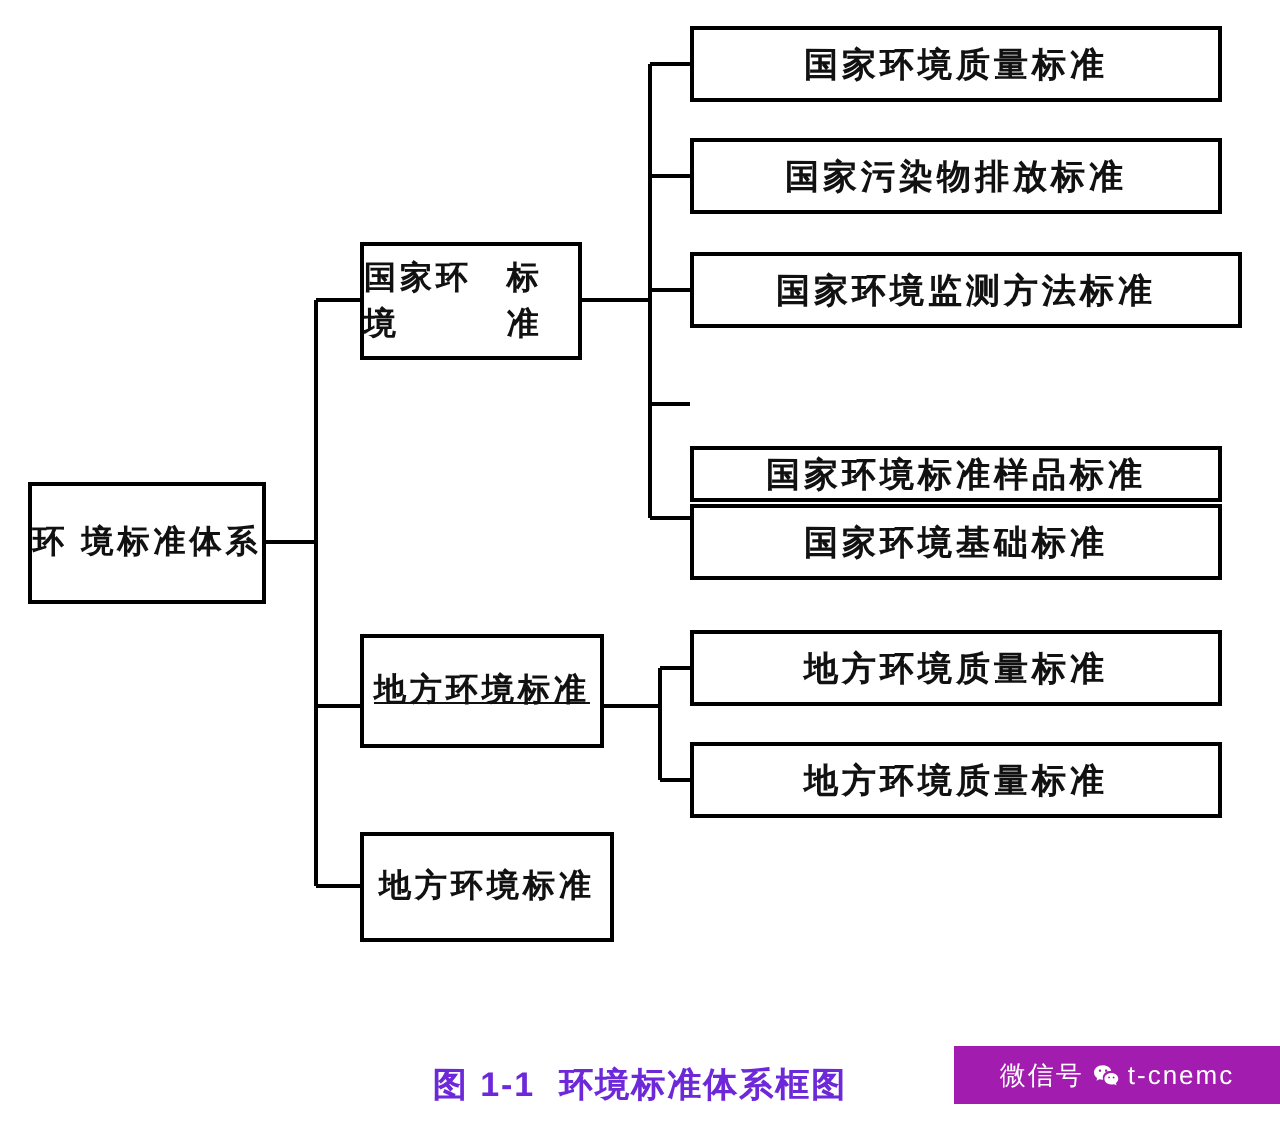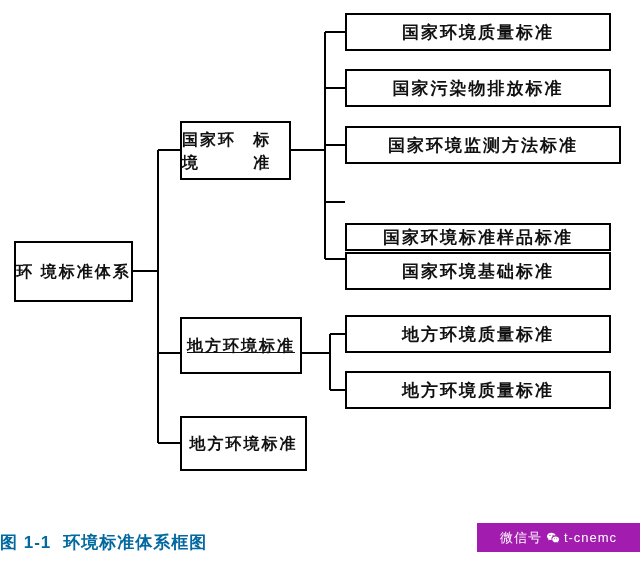--- a/index.html
+++ b/index.html
@@ -36,24 +36,24 @@
   .leaf {
     flex-direction: row;
     font-size: 17px;
     letter-spacing: 2px;
     white-space: nowrap;
   }
   .caption {
     position: absolute;
     left: 0; top: 531px;
     width: 640px;
-    text-align: left;
+    text-align: center;
     font-size: 17px;
     font-weight: bold;
-    color: #0369a1;
+    color: #6d28d9;
     letter-spacing: 1px;
   }
   .caption .fig-label { margin-right: 12px; }
   .watermark {
     position: absolute;
     left: 477px; top: 523px;
     width: 163px; height: 29px;
     background: #a21caf;
     display: flex;
     align-items: center;

